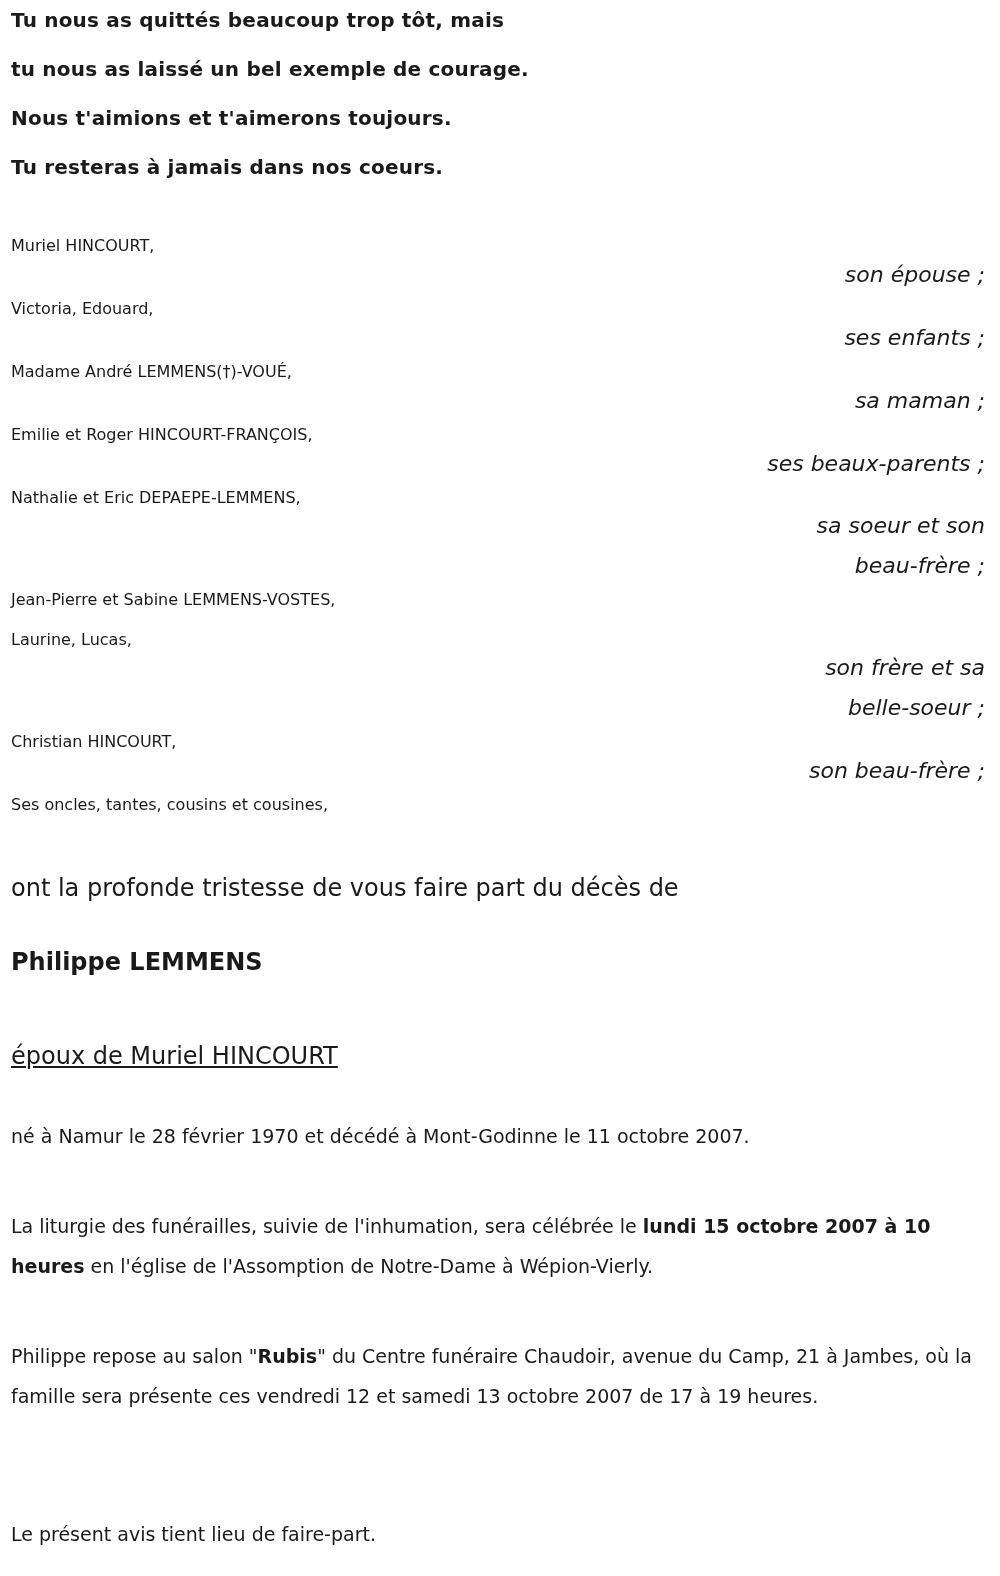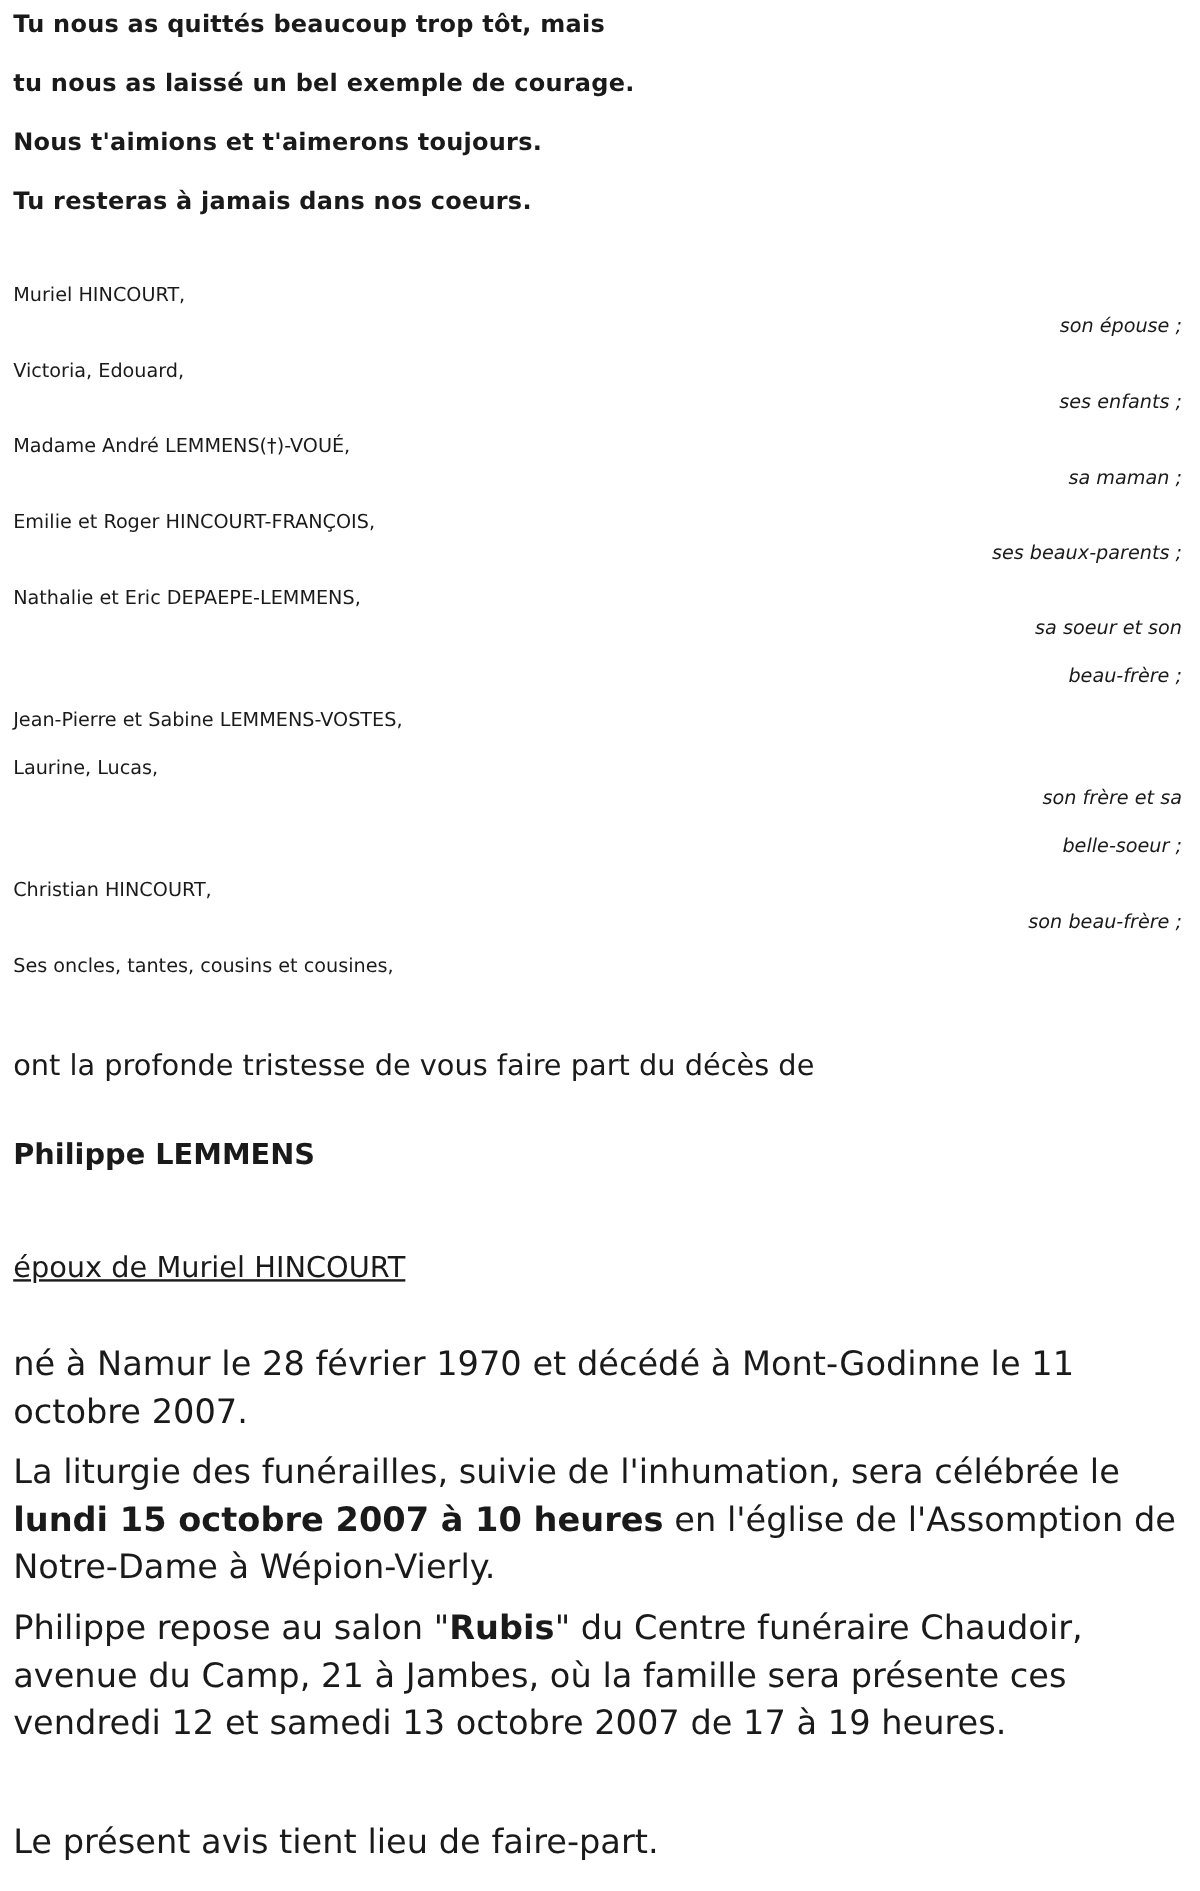--- a/index.html
+++ b/index.html
@@ -1,24 +1,24 @@
 <!DOCTYPE html>
 <html><head>
 <meta charset="utf-8">
 <style>
   html, body { margin:0; padding:0; background:#ffffff; }
   body { width:1000px; height:1576px; position:relative; overflow:hidden;
          font-family:"DejaVu Sans", "Liberation Sans", sans-serif; color:#1a1a1a; }
   .abs { position:absolute; white-space:nowrap; }
   .poem { left:11px; font-size:20px; font-weight:bold; letter-spacing:0.2px; }
   .name { left:11px; font-size:16px; }
-  .rel { right:15px; font-size:16px; font-style:italic; text-align:right; }
+  .rel { right:15px; font-size:22px; font-style:italic; text-align:right; }
   .body { left:11px; font-size:24px; }
   .title { left:11px; font-size:24px; font-weight:bold; }
-  .para { position:absolute; left:11px; width:985px; font-size:28px; line-height:39.5px; white-space:normal; }
+  .para { position:absolute; left:11px; width:985px; font-size:19px; line-height:39.5px; white-space:normal; }
   b { font-weight:bold; }
 </style>
 </head>
 <body>
 
 <div>
   <div class="abs poem" style="top:8px;">Tu nous as quittés beaucoup trop tôt, mais</div>
   <div class="abs poem" style="top:57px;">tu nous as laissé un bel exemple de courage.</div>
   <div class="abs poem" style="top:106px;">Nous t'aimions et t'aimerons toujours.</div>
   <div class="abs poem" style="top:155px;">Tu resteras à jamais dans nos coeurs.</div>

